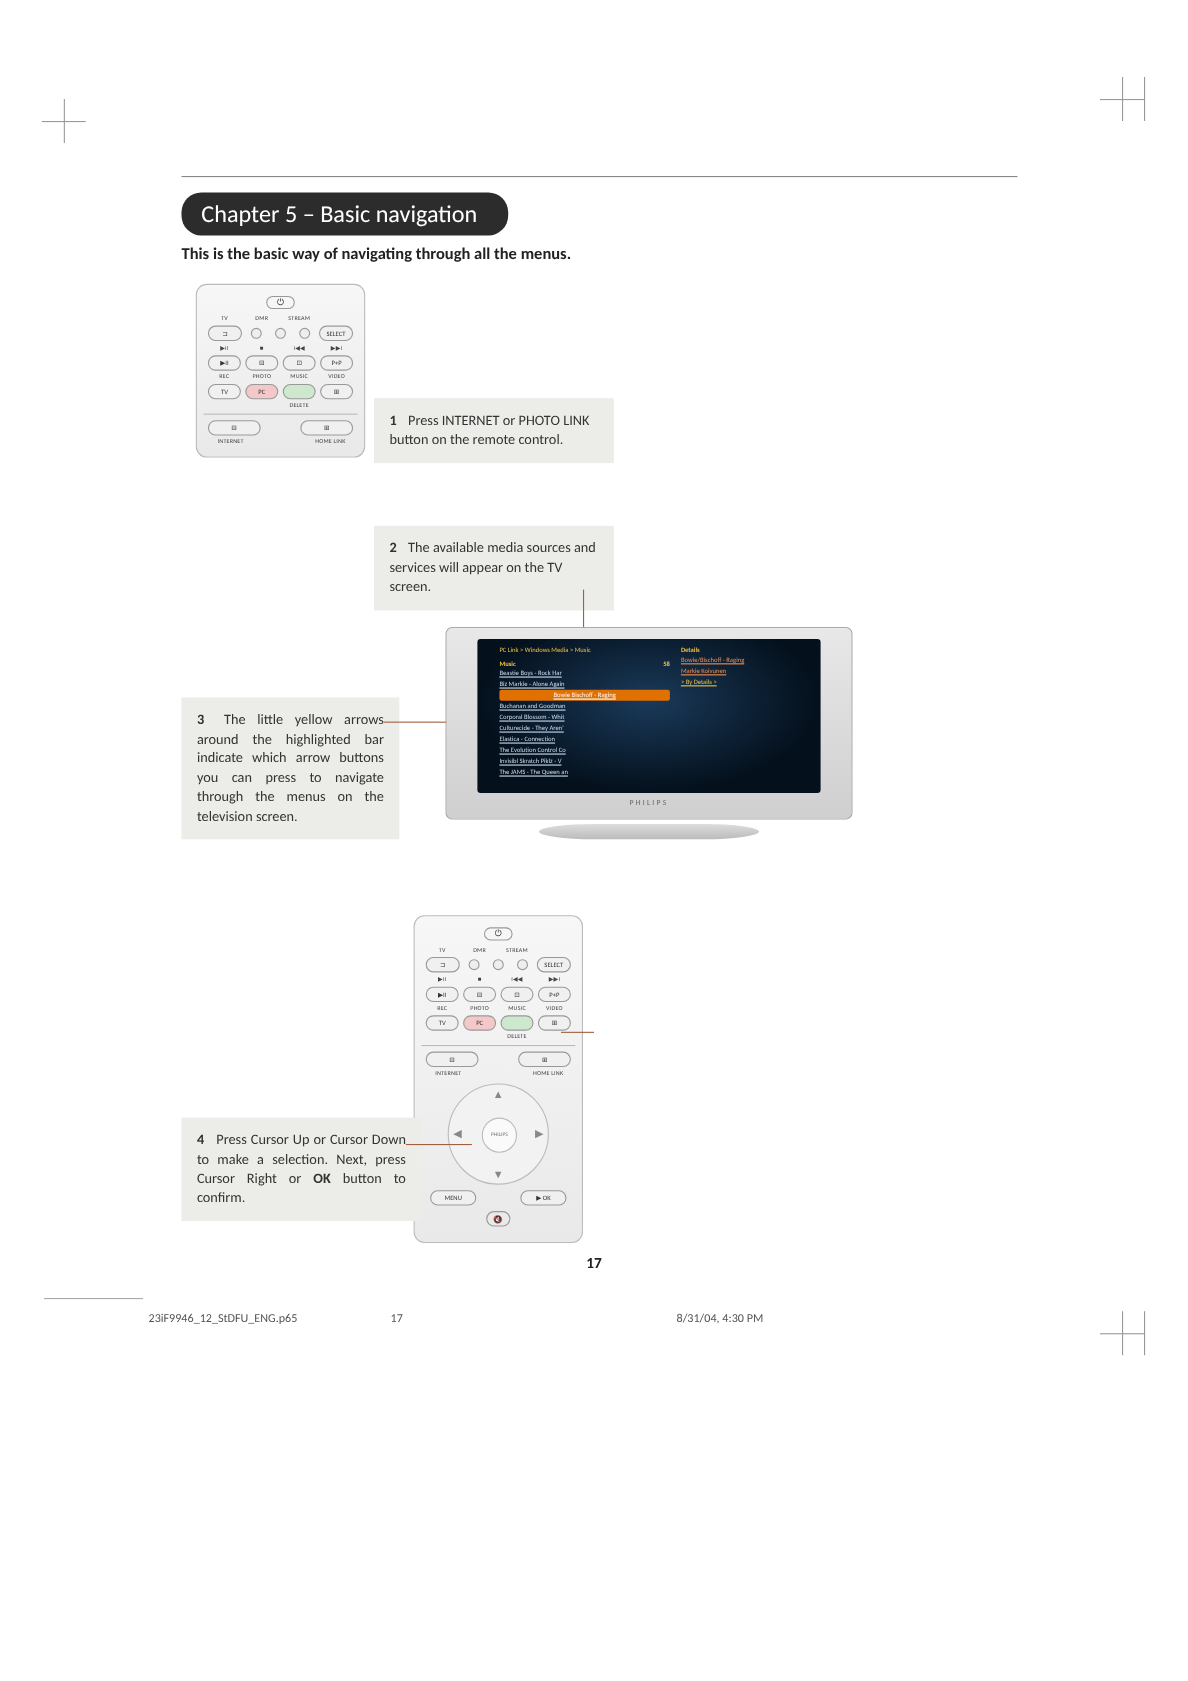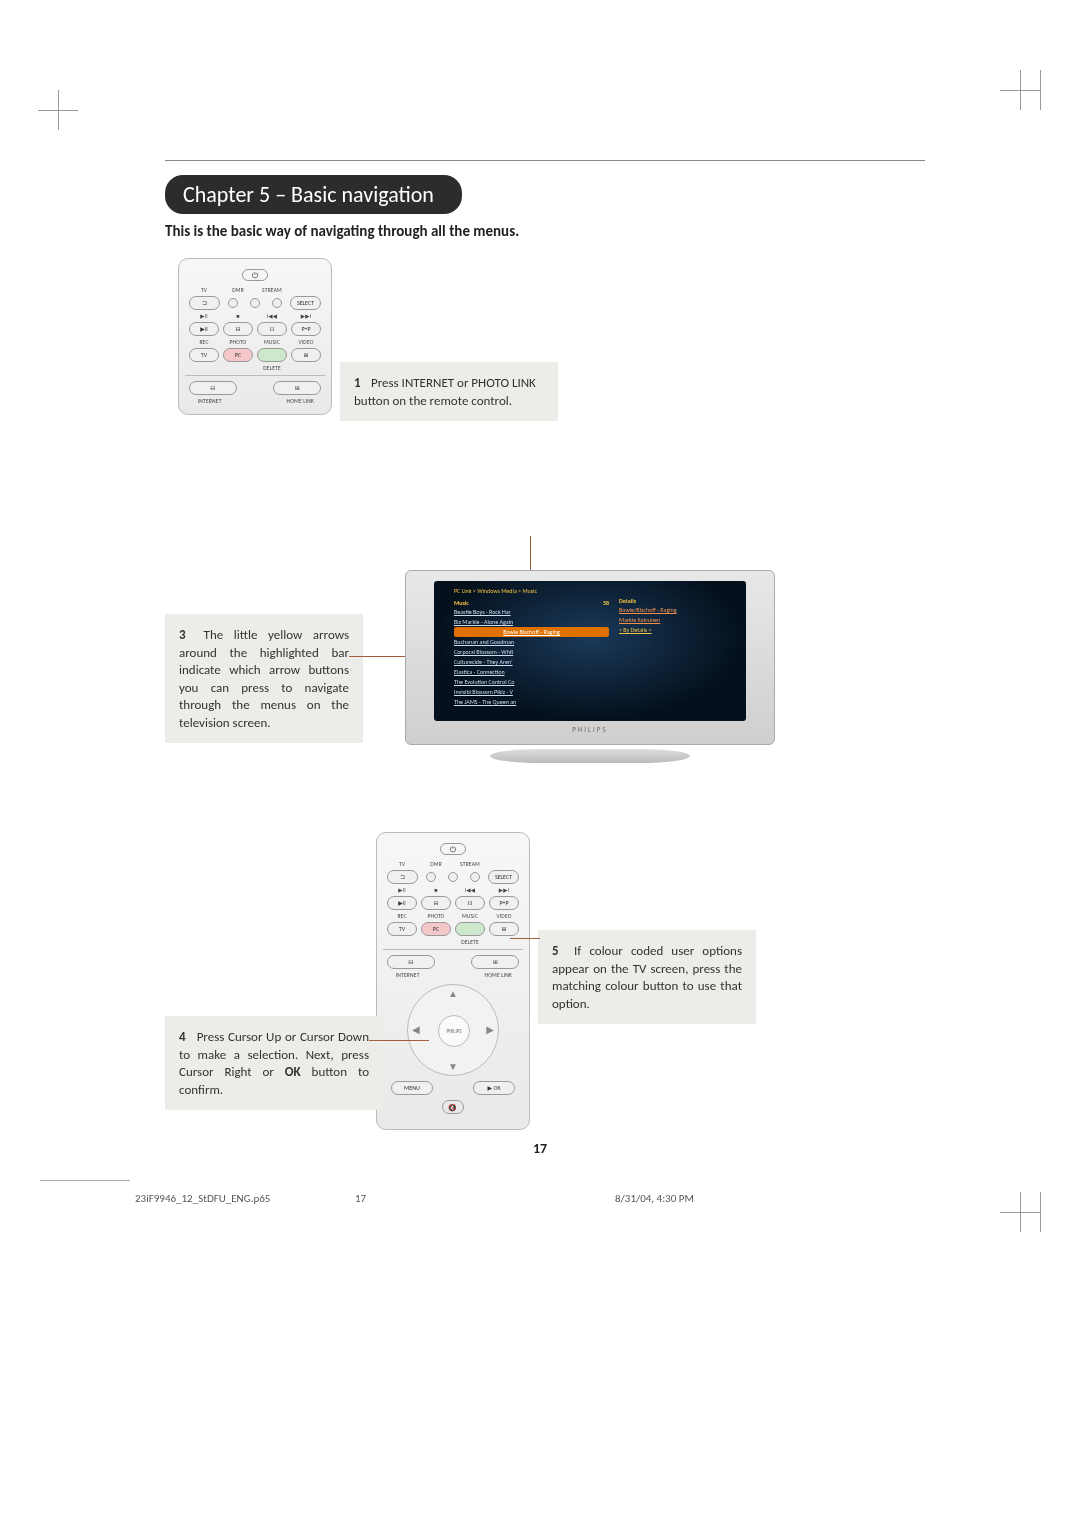--- a/index.html
+++ b/index.html
@@ -125,21 +125,21 @@
   background: radial-gradient(ellipse at 50% 40%, #1a3a5a, #04101c 70%);
   height: 140px;
   border-radius: 3px;
   position: relative;
   overflow: hidden;
   color: #cfe;
   font-size: 6px;
 }
 .tv .crumb { position:absolute; left:20px; top:6px; color:#f0c040; font-size:6px; }
 .tv .panel-l { position:absolute; left:20px; top:18px; width:155px; }
-.tv .panel-r { position:absolute; left:185px; top:16px; width:85px; }
+.tv .panel-r { position:absolute; left:185px; top:6px; width:85px; }
 .tv .ph { color:#f0c040; font-weight:bold; display:flex;justify-content:space-between; }
 .tv .li { padding:1px 0; color:#cde;text-decoration:underline; }
 .tv .hi { background:#e07000; color:#fff; padding:1px 2px; border-radius:2px;text-align:center; }
 .tv .stand {
   width: 200px; height: 14px; background: linear-gradient(#ddd, #bbb);
   margin: 4px auto 0; border-radius: 50% / 100%;
 }
 .tv .brand { text-align:center; font-size:7px; color:#666; letter-spacing:2px; padding-top:4px; }
 
 
@@ -246,24 +246,28 @@
       <span class="lbl"></span>
       <span class="lbl">HOME LINK</span>
     </div>
   </div>
 
   <div class="step-box" style="left:340px; top:362px; width:190px;">
     <span class="step-num">1</span>
     <span class="step-text">Press INTERNET or PHOTO LINK button on the remote control.</span>
   </div>
 
+  <div class="step-box" style="left:340px; top:478px; width:190px;">
+    <span class="step-num">2</span>
+    <span class="step-text">The available media sources and services will appear on the TV screen.</span>
+  </div>
   <div class="leader v" style="left:530px; top:536px; height:95px;"></div>
   <div class="leader h" style="left:530px; top:631px; width:10px;"></div>
 
-  <div class="step-box" style="left:165px; top:614px; width:170px; text-align:justify;">
+  <div class="step-box" style="left:165px; top:634px; width:170px; text-align:justify;">
     <span class="step-num">3</span>
     <span class="step-text">The little yellow arrows around the highlighted bar indicate which arrow buttons you can press to navigate through the menus on the television screen.</span>
   </div>
   <div class="leader h" style="left:349px; top:656px; width:165px;"></div>
 
   <div class="tv">
     <div class="frame">
       <div class="screen">
         <div class="crumb">PC Link &gt; Windows Media &gt; Music</div>
         <div class="panel-l">
@@ -273,21 +277,21 @@
             </div>
           <div id="tv-items">
               <div class="li">Beastie Boys - Rock Har</div>
               <div class="li">Biz Markie - Alone Again</div>
               <div class="li hi">Bowie Bischoff - Raging</div>
               <div class="li">Buchanan and Goodman</div>
               <div class="li">Corporal Blossom - Whit</div>
               <div class="li">Culturecide - They Aren'</div>
               <div class="li">Elastica - Connection</div>
               <div class="li">The Evolution Control Co</div>
-              <div class="li">Invisibl Blossom Piklz - V</div>
+              <div class="li">Invisibl Skratch Piklz - V</div>
               <div class="li">The JAMS - The Queen an</div>
             </div>
         </div>
         <div class="panel-r">
           <div class="ph">
               <span>Details</span>
             </div>
           <div class="li" style="color:#f29050">Bowie/Bischoff - Raging</div>
           <div class="li" style="color:#f29050">Markie Koivunen</div>
           <div class="li" style="color:#f0c040">&gt; By Details &gt;</div>
@@ -361,24 +365,20 @@
       <div class="arr" style="right:4px; top:38px;">▶</div>
       <div class="center">PHILIPS</div>
     </div>
     <div class="menuok">
       <div class="pill">MENU</div>
       <div class="pill">▶ OK</div>
     </div>
     <div class="mute">🔇</div>
   </div>
 
-  <div class="step-box" style="left:538px; top:930px; width:190px; text-align:justify;">
-    <span class="step-num">5</span>
-    <span class="step-text">If colour coded user options appear on the TV screen, press the matching colour button to use that option.</span>
-  </div>
   <div class="leader h" style="left:510px; top:938px; width:30px;"></div>
 
   <div class="step-box" style="left:165px; top:1016px; width:190px; text-align:justify;">
     <span class="step-num">4</span>
     <span class="step-text">
       <span>Press Cursor Up or Cursor Down to make a selection. Next, press Cursor Right or </span><span class="step-strong">OK</span><span> button to confirm.</span>
     </span>
   </div>
   <div class="leader h" style="left:369px; top:1040px; width:60px;"></div>
 

